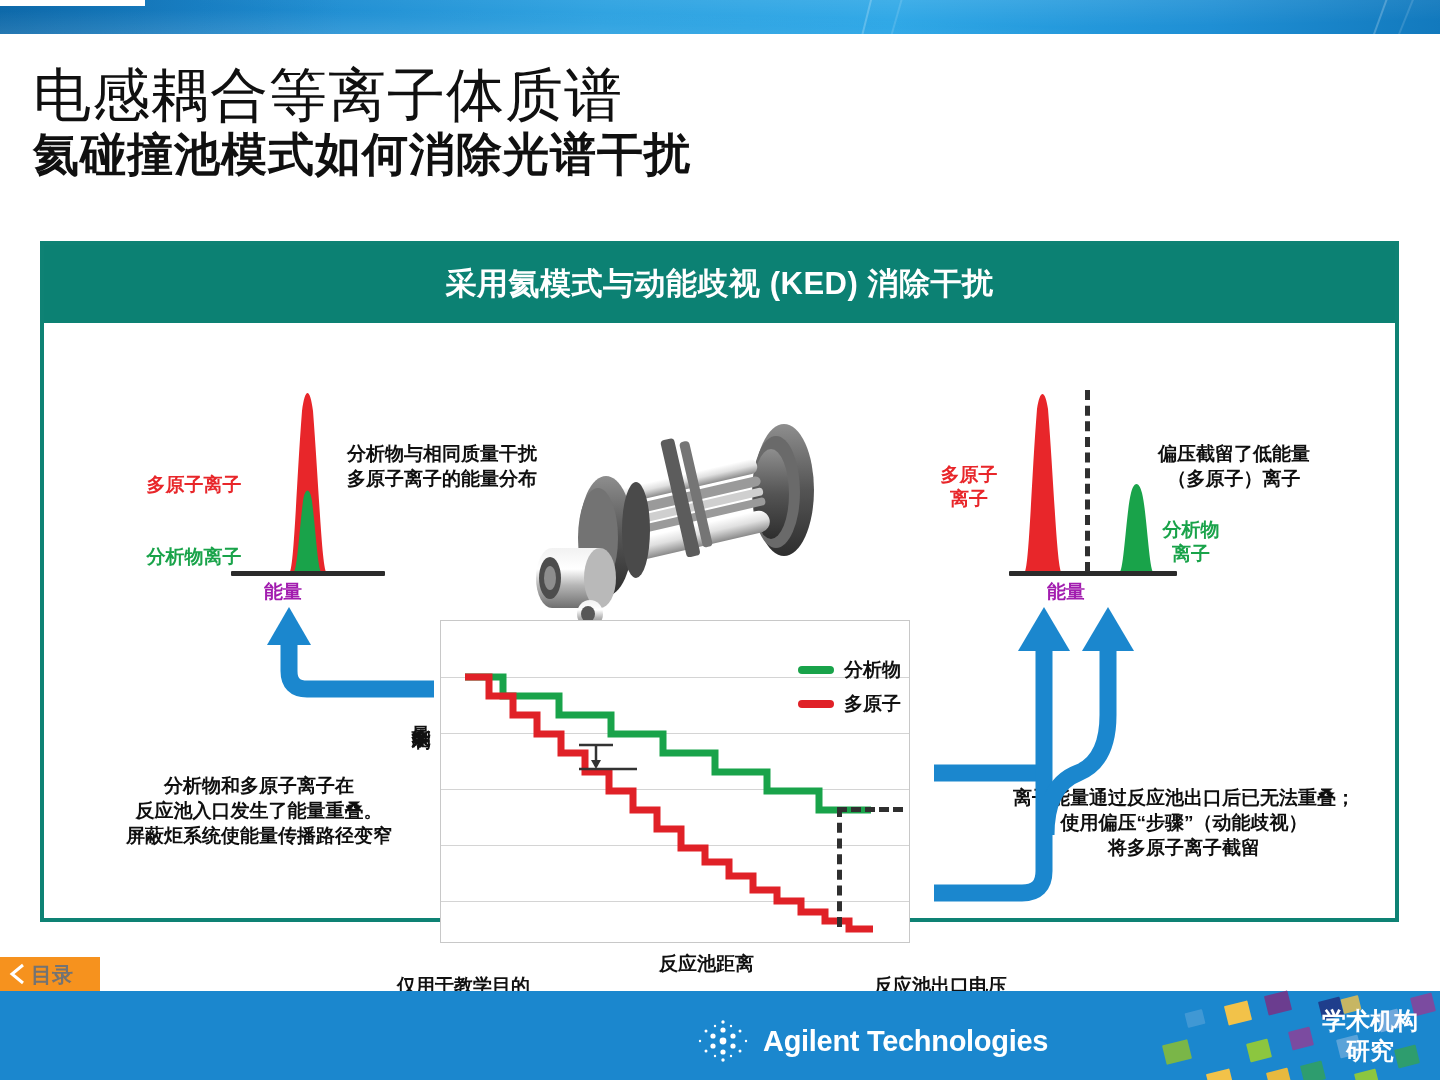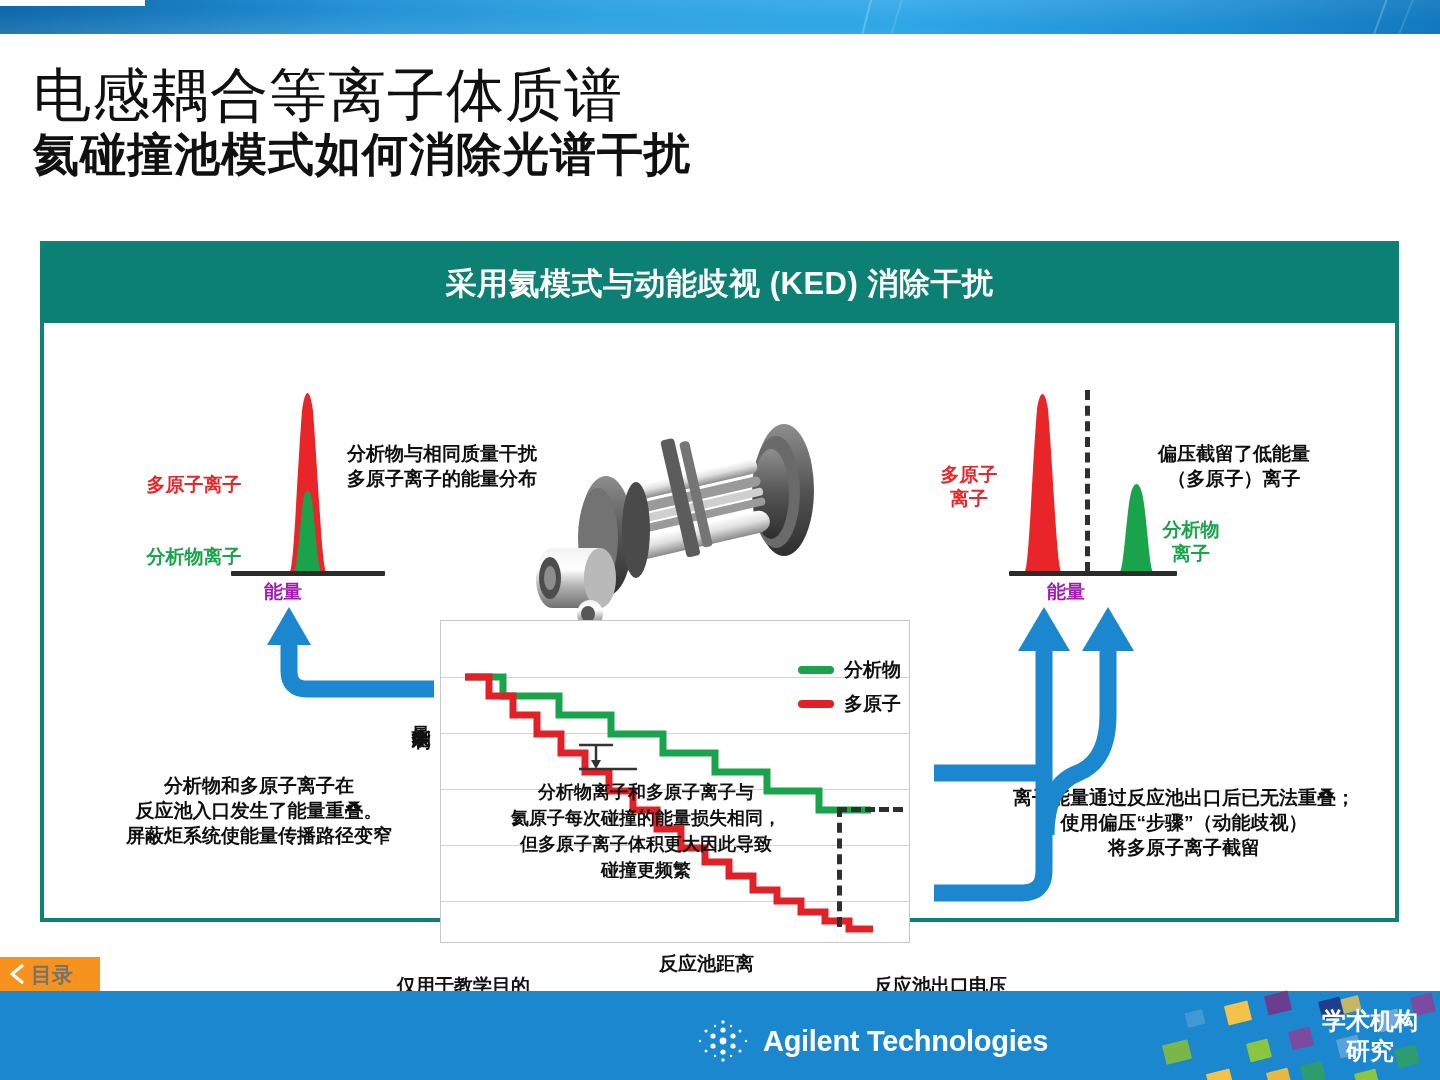--- a/index.html
+++ b/index.html
@@ -206,24 +206,20 @@
           <div class="legend-row">
             <span class="legend-swatch" style="background:#19a34a;"></span>
             <span class="legend-text">分析物</span>
           </div>
           <div class="legend-row">
             <span class="legend-swatch" style="background:#e02127;"></span>
             <span class="legend-text">多原子</span>
           </div>
         </div>
 
-        <div class="center-note" style="left:40px;top:158px;width:330px;white-space:pre-line;">分析物离子和多原子离子与
-氦原子每次碰撞的能量损失相同，
-但多原子离子体积更大因此导致
-碰撞更频繁</div>
 
         <div class="dashline" style="left:396px;top:186px;height:120px;"></div>
         <div style="position:absolute;left:396px;top:186px;width:66px;border-top:5px dashed #2f2f2f;"></div>
       </div>
 
       <div class="ylabel" style="left:364px;top:393px;">剩余能量</div>
       <div class="axis-cap" style="left:615px;top:628px;">反应池距离</div>
       <div class="axis-cap" style="left:353px;top:650px;">仅用于教学目的</div>
       <div class="axis-cap" style="left:830px;top:650px;">反应池出口电压</div>
 

